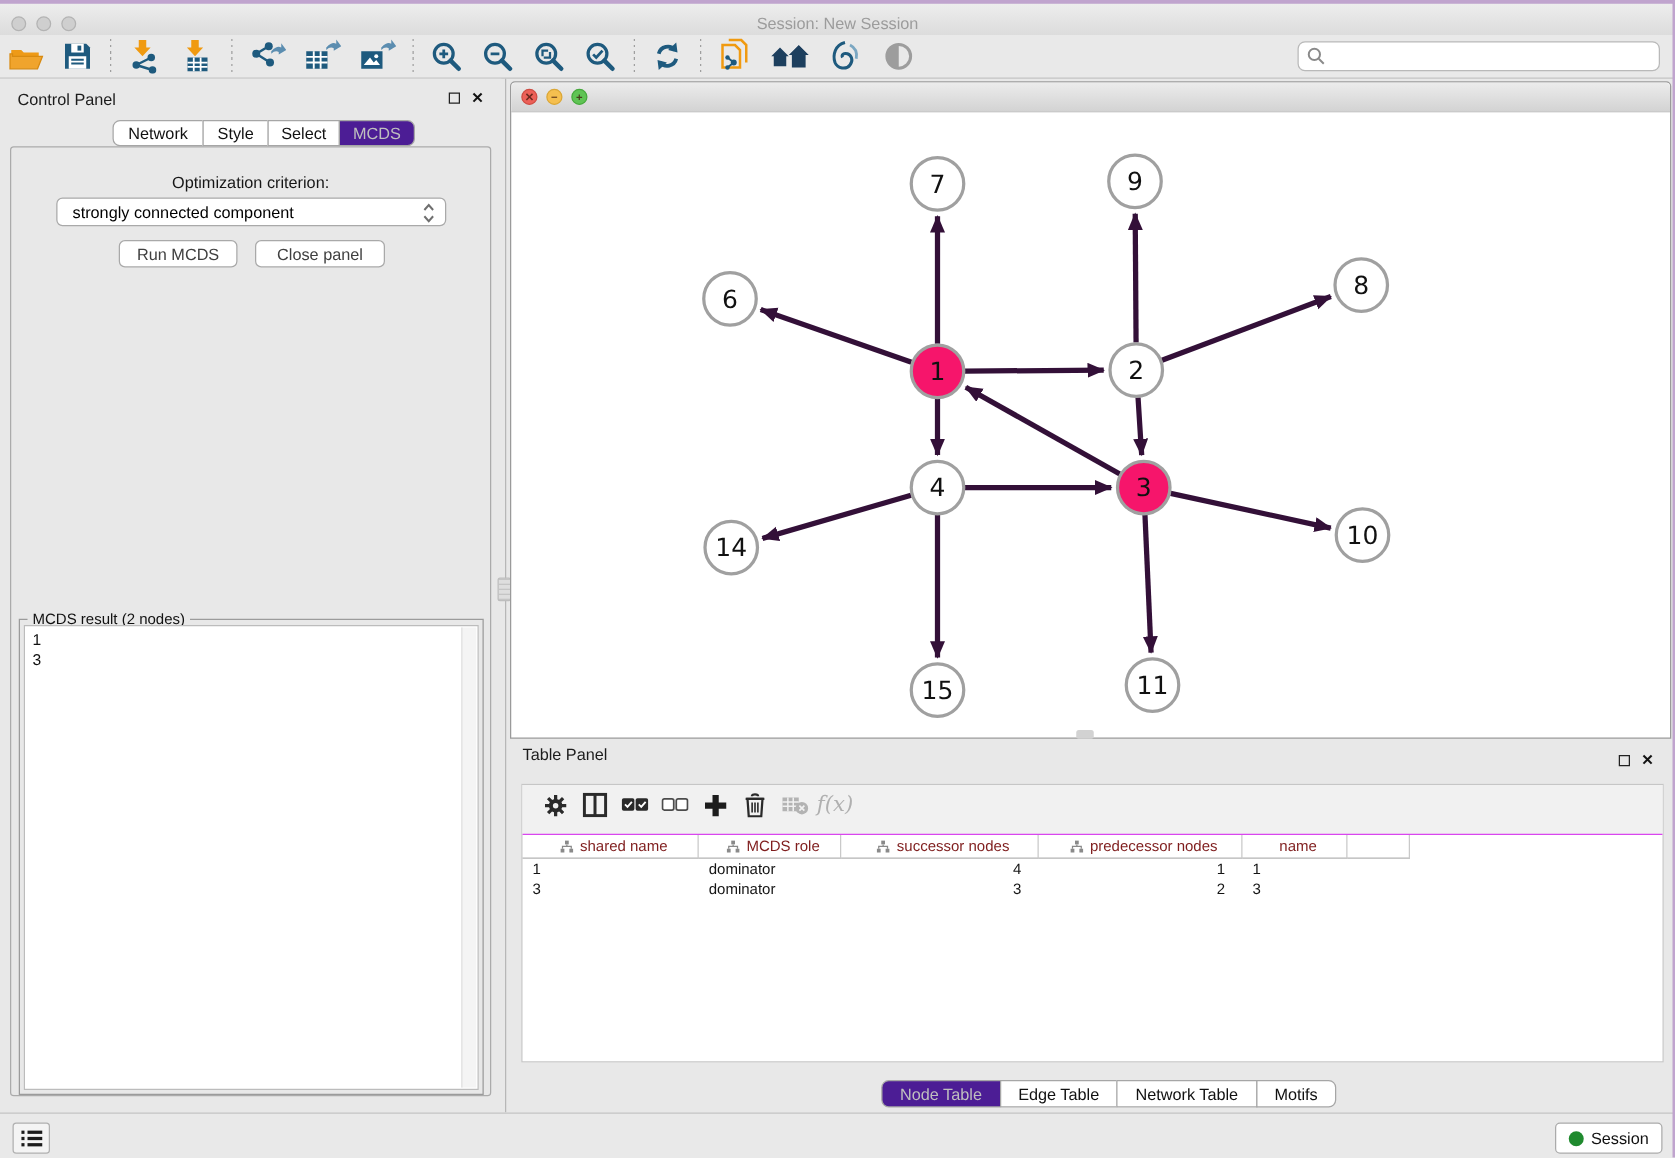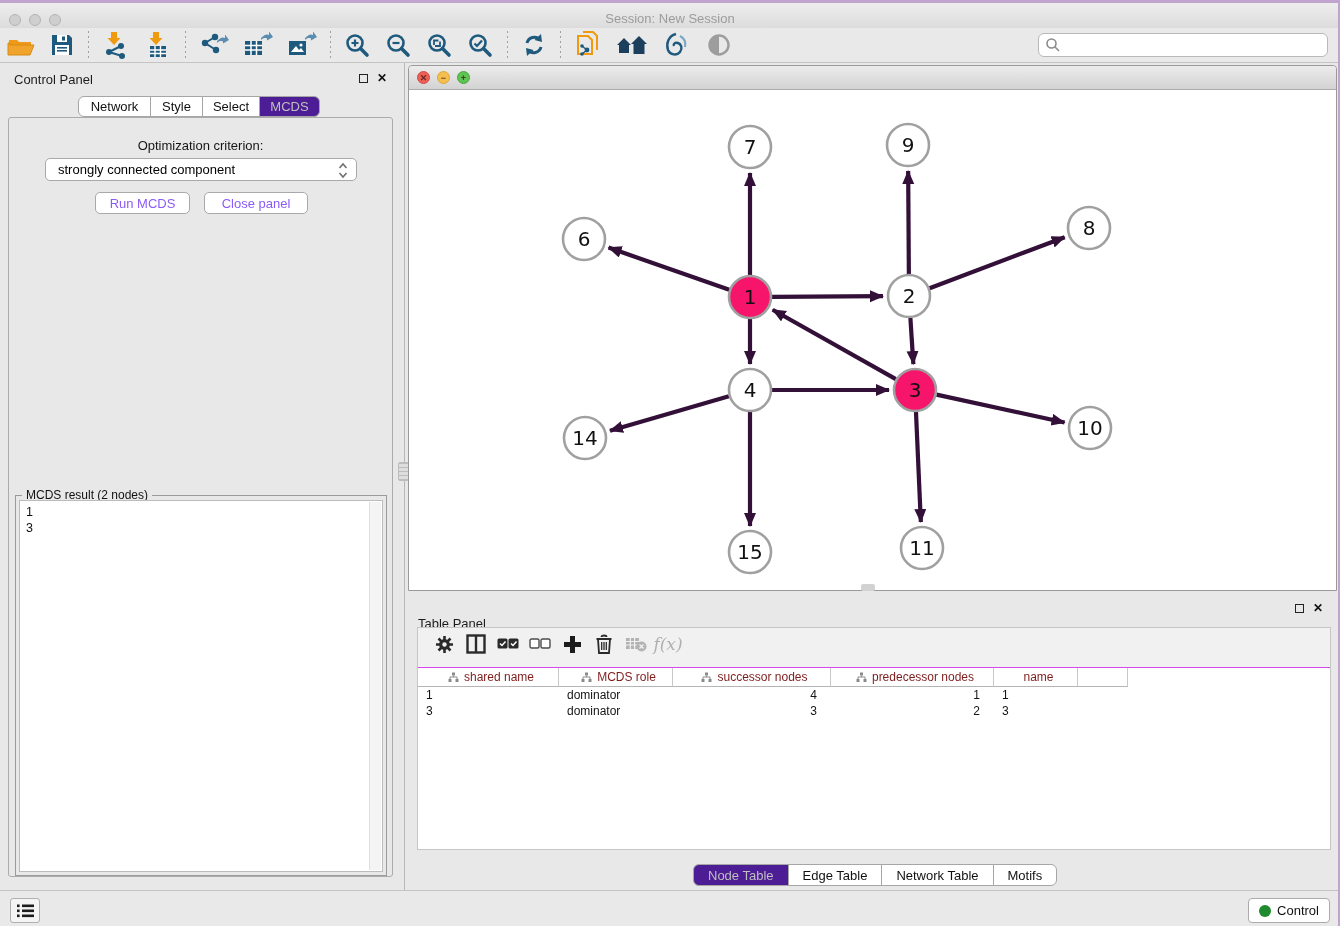--- a/index.html
+++ b/index.html
@@ -32,34 +32,34 @@
   
   #control-panel { left:0; top:63px; width:401px; height:827px; background:#e8e8e8; }
   #cp-title { left:14px; top:9px; font-size:13px; color:#1c1c1c; }
   .panel-float { width:9px; height:9px; border:1.5px solid #222; display:inline-block; }
   .panel-close { font-size:12px; font-weight:bold; color:#111; }
   #cp-controls { right:14px; top:8px; display:flex; gap:9px; align-items:center; }
 
   .tab-row { display:flex; }
   .tab { height:21px; border:1px solid #a6a6a6; background:#fff; color:#111; font-size:13px;
     display:flex; align-items:center; justify-content:center; margin-left:-1px; }
-  .tab.first { border-radius:6px 0 0 6px; margin-left:0; }
+  .tab.first { border-radius:6px 0 0 6px; margin-left:12px; }
   .tab.last  { border-radius:0 6px 6px 0; }
   .tab.selected { background:#4c1d95; color:#bfbfbf; }
   #cp-tabs { left:78px; top:33px; }
   #cp-tabs .tab:nth-child(1){ width:73px; } #cp-tabs .tab:nth-child(2){ width:53px; }
   #cp-tabs .tab:nth-child(3){ width:58px; } #cp-tabs .tab:nth-child(4){ width:61px; }
 
   #cp-content { left:8px; top:54px; width:385px; height:760px; border:1px solid #ababab; border-radius:3px; }
   #opt-label { left:0; top:20px; width:100%; text-align:center; font-size:13px; color:#161616; }
   #opt-select { left:36px; top:40px; width:312px; height:23px; background:#fff; border:1px solid #a9a9a9;
     border-radius:5px; display:flex; align-items:center; font-size:13px; padding:0 26px 0 12px; cursor:default; }
   #opt-select .chev { position:absolute; right:8px; top:3px; }
   .btn { background:#fff; border:1px solid #a9a9a9; border-radius:5px; font-size:13px; height:22px;
-    display:flex; align-items:center; justify-content:center; cursor:default; color:#8b5cf6; }
+    display:flex; align-items:center; justify-content:center; cursor:default; color:#404040; }
   #run-btn { left:86px; top:74px; width:95px; }
   #closepanel-btn { left:195px; top:74px; width:104px; }
 
   #result-group { left:6px; top:377px; width:372px; height:381px; border:1px solid #9b9b9b; }
   #result-label { left:6px; top:-8px; background:#e8e8e8; padding:0 4px; font-size:12px; color:#111;text-decoration:underline; }
   #result-text { left:3px; top:4px; width:364px; height:372px; background:#fff; border:1px solid #bcbcbc;
     font-size:12.5px; line-height:16px; padding:3px 6px; white-space:pre-line; color:#111; }
   #result-scroll { right:5px; top:6px; width:12px; height:368px; background:#f4f4f4; border-left:1px solid #e0e0e0; }
 
   
@@ -78,21 +78,21 @@
     color:rgba(60,20,10,.75); font-weight:bold; }
   .tl.red { background:#ec6058; border:1px solid #ce4d44; }
   .tl.yellow { background:#f5bf4f; border:1px solid #dba736; }
   .tl.green { background:#5fc454; border:1px solid #46a93c; }
   #net-title { left:0; top:4px; width:100%; text-align:center; font-size:13px; color:#2c2c2c; }
   #graph-svg { left:0; top:24px; }
   #canvas-grip { left:452px; top:518px; width:14px; height:7px; background:#d2d2d2; border-radius:2px; }
 
   
   #table-panel { left:408px; top:596px; width:929px; height:294px; }
-  #tp-title { left:10px; top:20px; font-size:13px; color:#1c1c1c; }
+  #tp-title { left:10px; top:0; font-size:13px; color:#1c1c1c; }
   #tp-controls { right:14px; top:5px; display:flex; gap:9px; align-items:center; }
   #tp-box { left:9px; top:31px; width:914px; height:223px; border:1px solid #c6c6c6; background:#fff; }
   #tp-toolbar { left:0; top:0; width:100%; height:40px; background:#f1f1f1; border-bottom:1px solid #d946ef;
     display:flex; align-items:flex-start; padding-left:10px; gap:0; }
   .tpt-btn { width:32px; height:32px; display:flex; align-items:center; justify-content:center; cursor:default; }
   .fx { font-family:"DejaVu Serif", serif; font-style:italic; font-size:17px; color:#b0b0b0; }
 
   #tbl { left:0; top:40px; width:100%; }
   #tbl-header { display:flex; height:19px; font-size:12px; color:#7f1d1d; }
   .th { display:flex; align-items:center; border-right:1px solid #c9c9c9; border-bottom:1px solid #b4b4b4;
@@ -494,15 +494,15 @@
           <rect x="5" y="0.5" width="12" height="2.6"></rect>
         <rect x="0" y="5.5" width="2.6" height="2.6"></rect>
           <rect x="5" y="5.5" width="12" height="2.6"></rect>
         <rect x="0" y="10.5" width="2.6" height="2.6"></rect>
           <rect x="5" y="10.5" width="12" height="2.6"></rect>
       </g>
     </svg>
   </div>
   <div class="abs" id="memory-btn">
     <span id="memory-dot"></span>
-    <span>Control</span>
+    <span>Session</span>
   </div>
 </div>
 
 </body></html>

